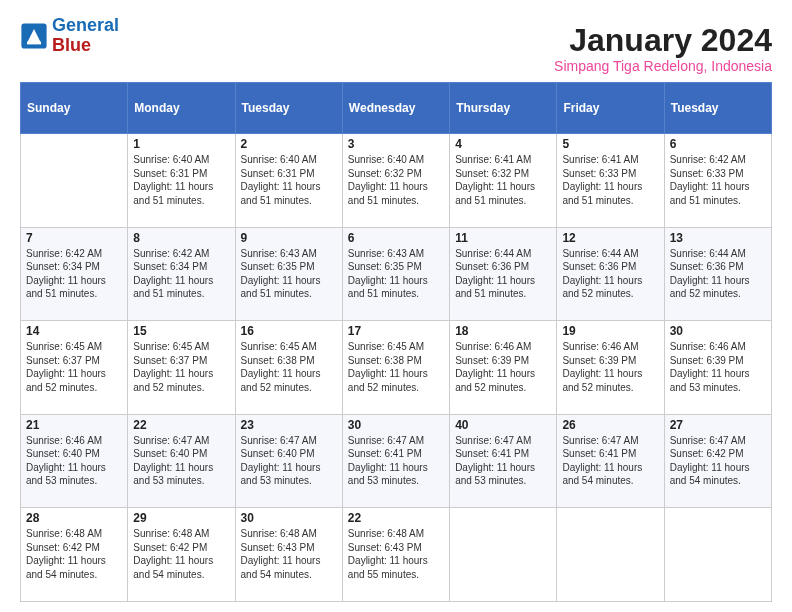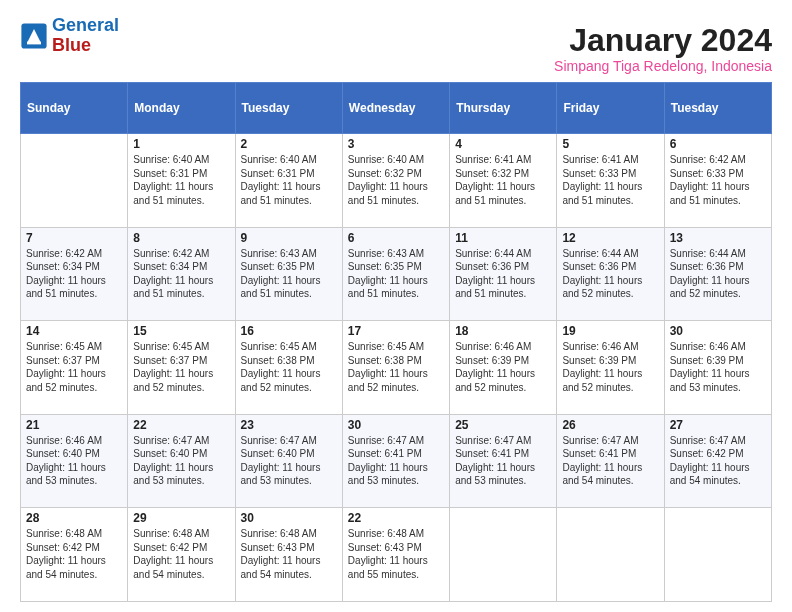--- a/index.html
+++ b/index.html
@@ -283,21 +283,21 @@
           Sunrise: 6:47 AM<br>Sunset: 6:40 PM<br>Daylight: 11 hours and 53 minutes.
         </div>
       </td>
           <td>
         <div class="cell-day">30</div>
         <div class="cell-info">
           Sunrise: 6:47 AM<br>Sunset: 6:41 PM<br>Daylight: 11 hours and 53 minutes.
         </div>
       </td>
           <td>
-        <div class="cell-day">25</div>
+        <div class="cell-day">40</div>
         <div class="cell-info">
           Sunrise: 6:47 AM<br>Sunset: 6:41 PM<br>Daylight: 11 hours and 53 minutes.
         </div>
       </td>
           <td>
         <div class="cell-day">26</div>
         <div class="cell-info">
           Sunrise: 6:47 AM<br>Sunset: 6:41 PM<br>Daylight: 11 hours and 54 minutes.
         </div>
       </td>

